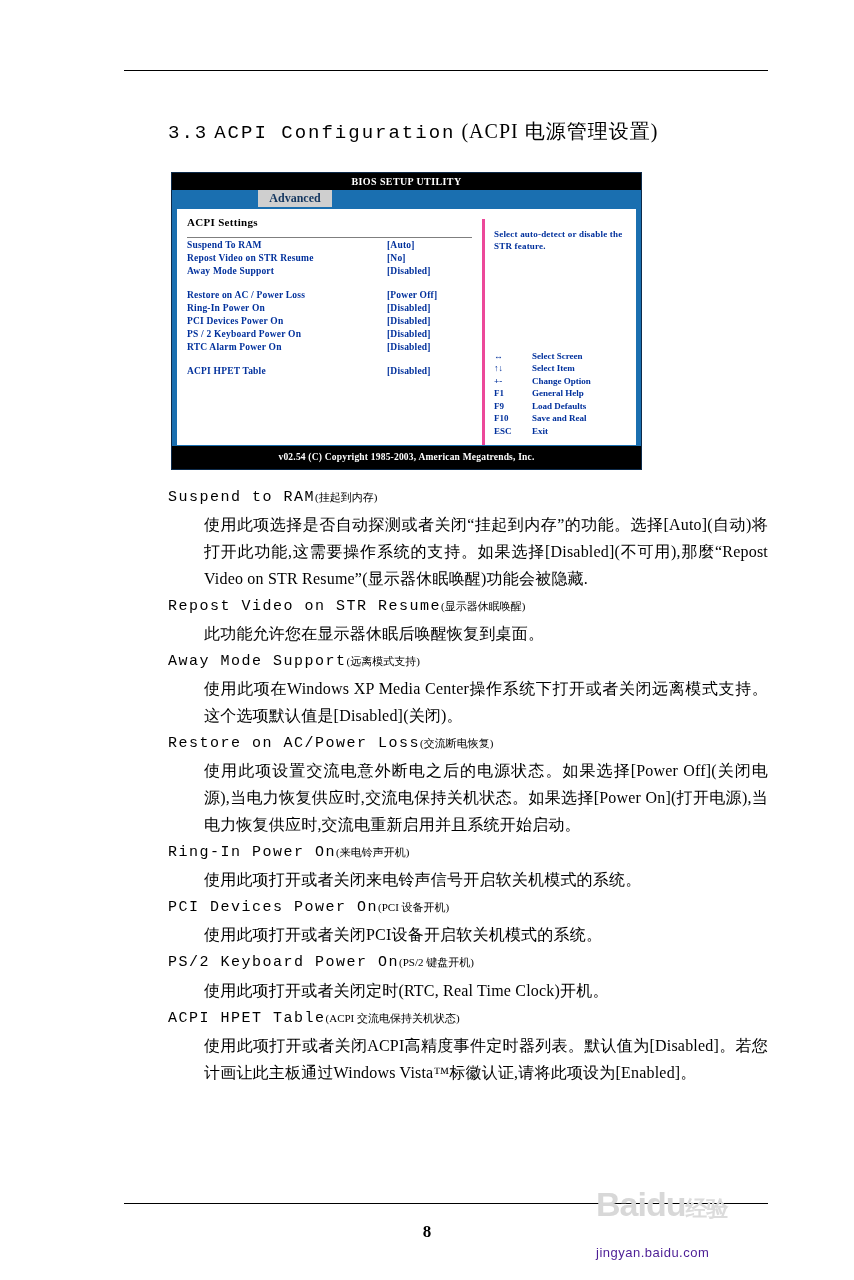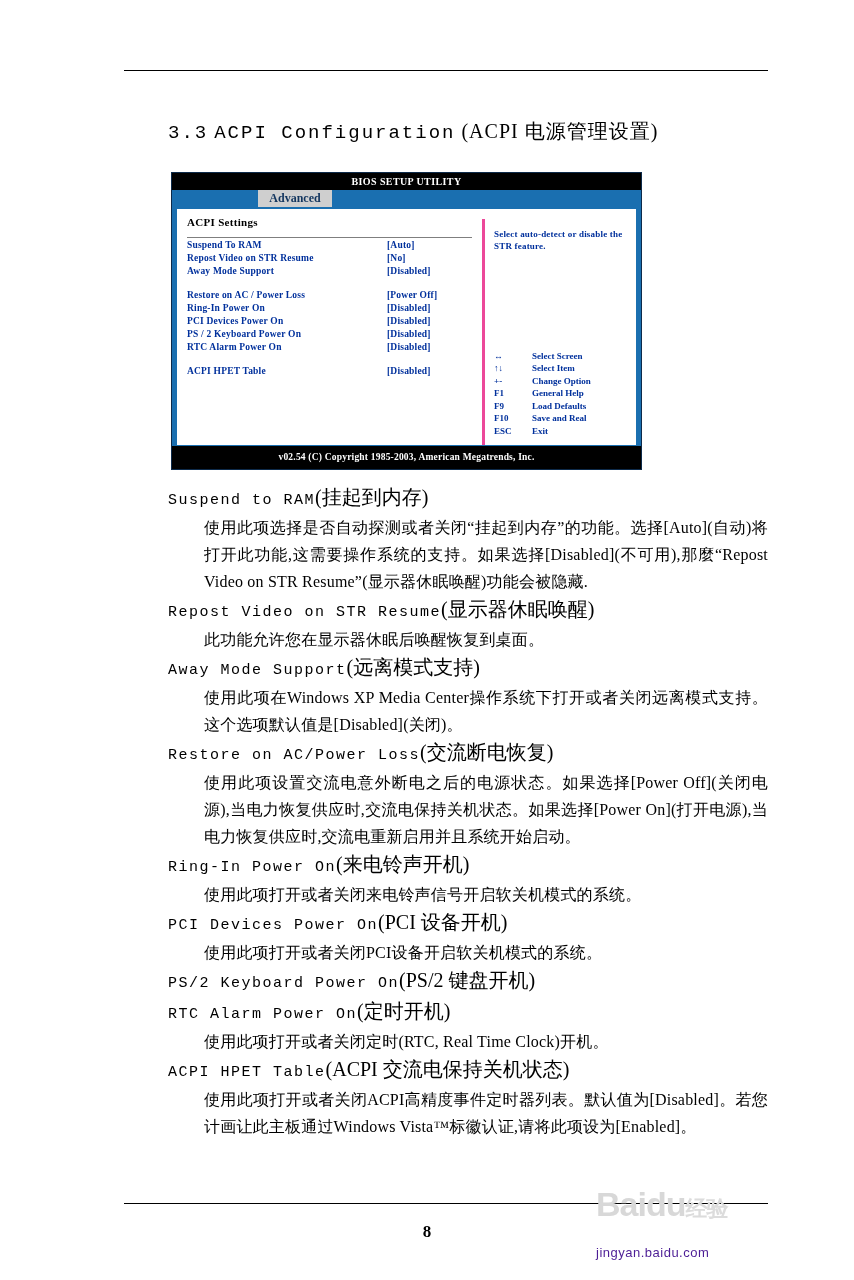--- a/index.html
+++ b/index.html
@@ -188,21 +188,21 @@
   .term {
     font-family: "Liberation Mono", monospace;
     font-size: 15px;
     letter-spacing: 1.5px;
     line-height: 27px;
     white-space: nowrap;
   }
   .term .cn {
     font-family: "Liberation Serif", serif;
     letter-spacing: 0px;
-    font-size: 20px;
+    font-size: 11px;
   }
   .desc {
     margin-left: 36px;
     font-size: 16px;
     line-height: 27px;
     text-align: justify;
     font-family: "Liberation Serif", serif;
     letter-spacing: .2px;
   }
 
@@ -404,23 +404,20 @@
       <div class="desc">使用此项打开或者关闭PCI设备开启软关机模式的系统。</div>
     </div>
 
     <div class="entry">
       <div class="term">
         <span>PS/2  Keyboard  Power  On</span><span class="cn">(PS/2 键盘开机)</span>
       </div>
     </div>
 
     <div class="entry">
-      <div class="term">
-        <span>RTC  Alarm  Power  On</span><span class="cn">(定时开机)</span>
-      </div>
       <div class="desc">使用此项打开或者关闭定时(RTC, Real Time Clock)开机。</div>
     </div>
 
     <div class="entry">
       <div class="term">
         <span>ACPI  HPET  Table</span><span class="cn">(ACPI 交流电保持关机状态)</span>
       </div>
       <div class="desc">使用此项打开或者关闭ACPI高精度事件定时器列表。默认值为[Disabled]。若您计画让此主板通过Windows Vista™标徽认证,请将此项设为[Enabled]。</div>
     </div>
 

